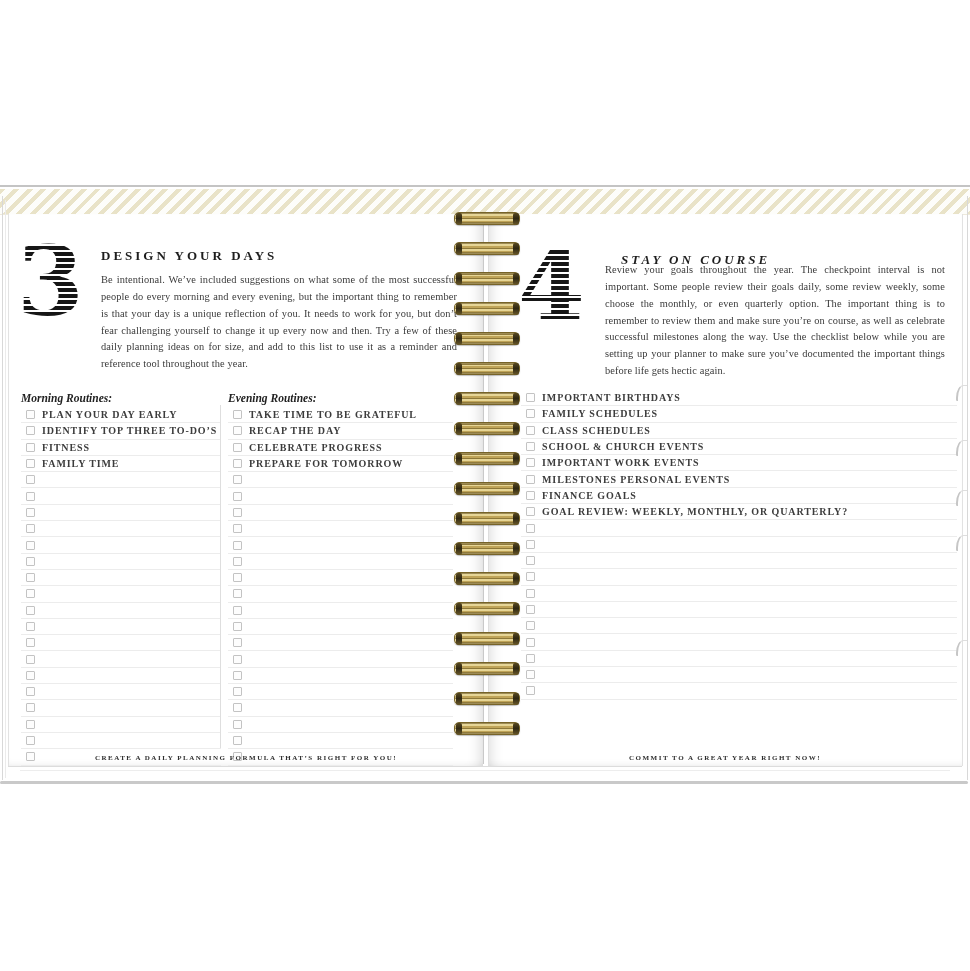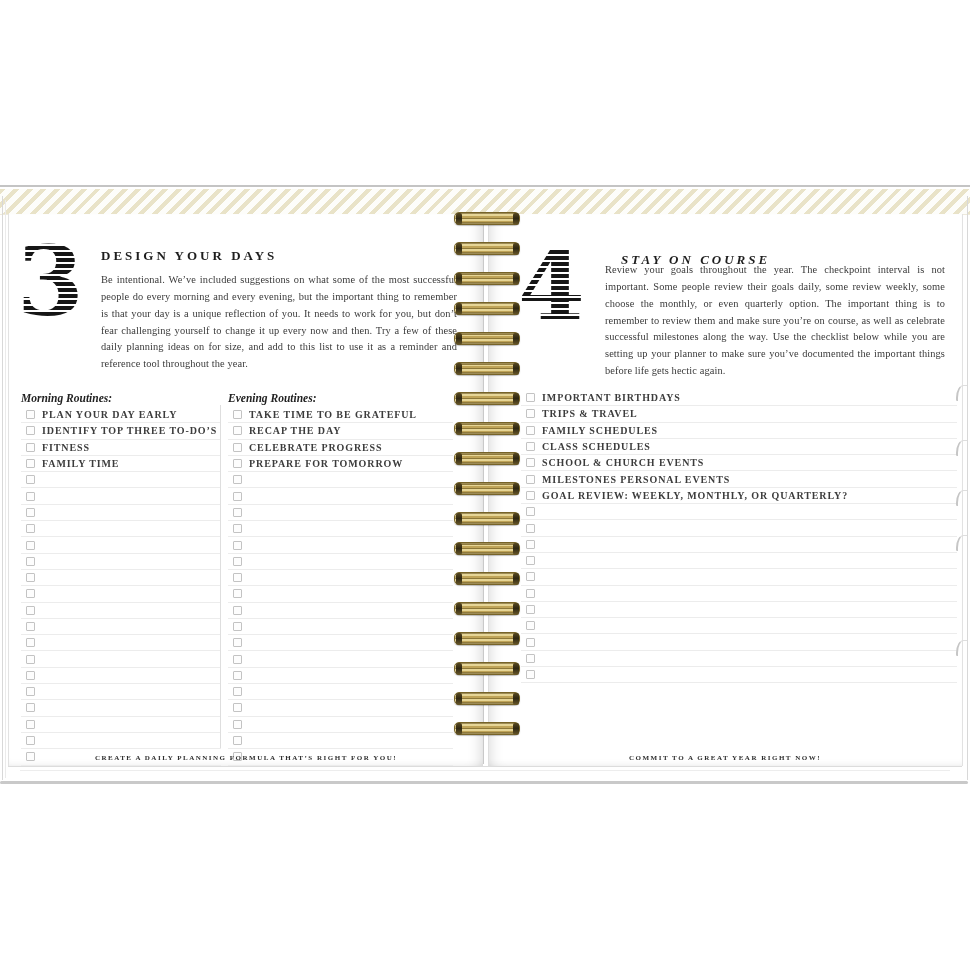--- a/index.html
+++ b/index.html
@@ -252,37 +252,41 @@
     <h2 class="title">STAY ON COURSE</h2>
     <p class="intro">Review your goals throughout the year. The checkpoint interval is not important. Some people review their goals daily, some review weekly, some choose the monthly, or even quarterly option. The important thing is to remember to review them and make sure you’re on course, as well as celebrate successful milestones along the way. Use the checklist below while you are setting up your planner to make sure you’ve documented the important things before life gets hectic again.</p>
 
     <div class="list full">
         <div class="row">
           <span class="box"></span>
           <span class="lab">IMPORTANT BIRTHDAYS</span>
         </div>
         <div class="row">
           <span class="box"></span>
-          <span class="lab">TRIPS &amp; TRAVEL</span>
-        </div>
-        <div class="row">
-          <span class="box"></span>
           <span class="lab">FAMILY SCHEDULES</span>
         </div>
         <div class="row">
           <span class="box"></span>
           <span class="lab">CLASS SCHEDULES</span>
         </div>
         <div class="row">
           <span class="box"></span>
           <span class="lab">SCHOOL &amp; CHURCH EVENTS</span>
         </div>
         <div class="row">
           <span class="box"></span>
+          <span class="lab">IMPORTANT WORK EVENTS</span>
+        </div>
+        <div class="row">
+          <span class="box"></span>
           <span class="lab">MILESTONES PERSONAL EVENTS</span>
+        </div>
+        <div class="row">
+          <span class="box"></span>
+          <span class="lab">FINANCE GOALS</span>
         </div>
         <div class="row">
           <span class="box"></span>
           <span class="lab">GOAL REVIEW: WEEKLY, MONTHLY, OR QUARTERLY?</span>
         </div>
         <div class="row">
           <span class="box"></span>
         </div>
         <div class="row">
           <span class="box"></span>

